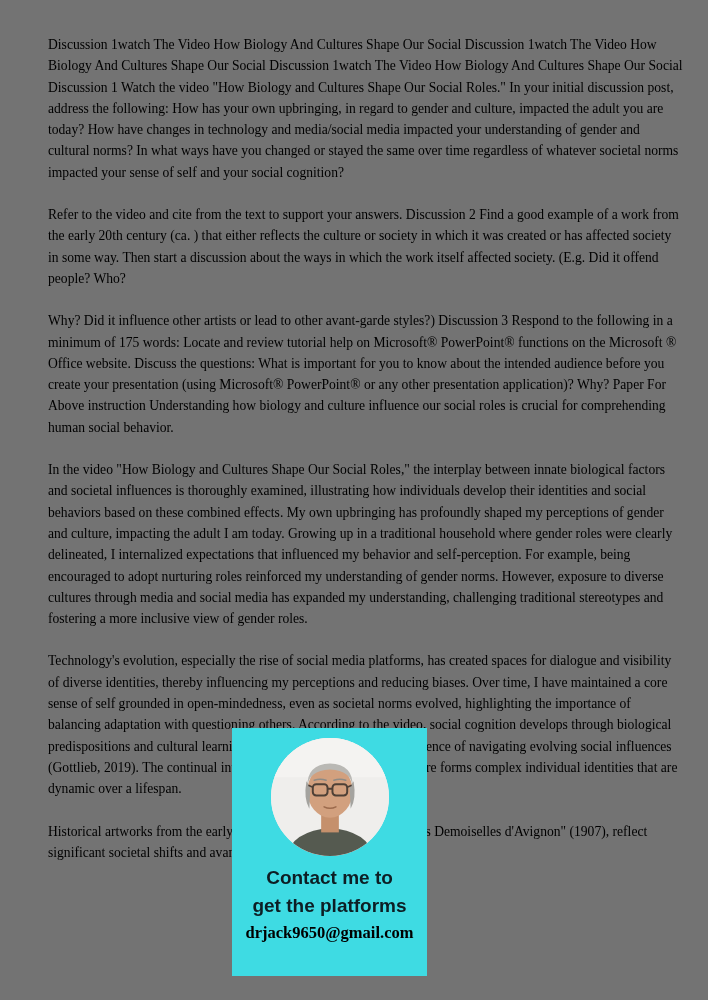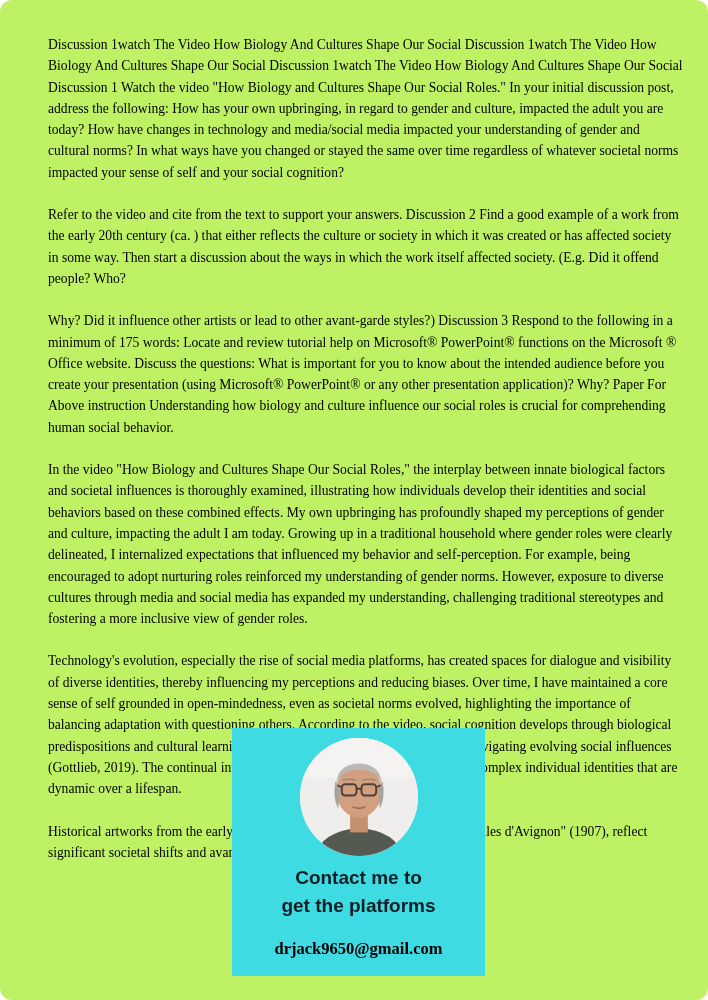--- a/index.html
+++ b/index.html
@@ -4,44 +4,43 @@
 <style>
   html, body {
     margin: 0;
     padding: 0;
     background: #ffffff;
   }
   .page {
     position: relative;
     width: 708px;
     height: 1000px;
-    background: #bef264;
+    background: #737373;
     overflow: hidden;
     font-family: "Liberation Serif", "DejaVu Serif", serif;
     color: #000000;
-    border-radius: 12px;
   }
   .text-block {
     position: absolute;
     left: 48px;
     top: 34px;
     width: 636px;
     font-size: 13.6px;
     line-height: 21.3px;
     text-align: left;
   }
   .text-block p {
     margin: 0 0 21px 0;
     padding: 0;
   }
   .overlay {
     position: absolute;
     left: 232px;
     top: 728px;
-    width: 253px;
+    width: 195px;
     height: 248px;
     background: #3edbe3;
     z-index: 5;
     display: flex;
     flex-direction: column;
     align-items: center;
     box-sizing: border-box;
   }
   .photo {
     margin-top: 10px;
@@ -55,21 +54,21 @@
   .contact-text {
     margin-top: 8px;
     font-family: "Liberation Sans", "DejaVu Sans", sans-serif;
     font-weight: bold;
     font-size: 19px;
     line-height: 1.45;
     color: #0d1e24;
     text-align: center;
   }
   .email {
-    margin-top: 20px;
+    margin-top: 4px;
     font-family: "Liberation Serif", "DejaVu Serif", serif;
     font-weight: bold;
     font-size: 16.5px;
     color: #000000;
     text-align: center;
   }
 </style>
 </head>
 <body>
 

